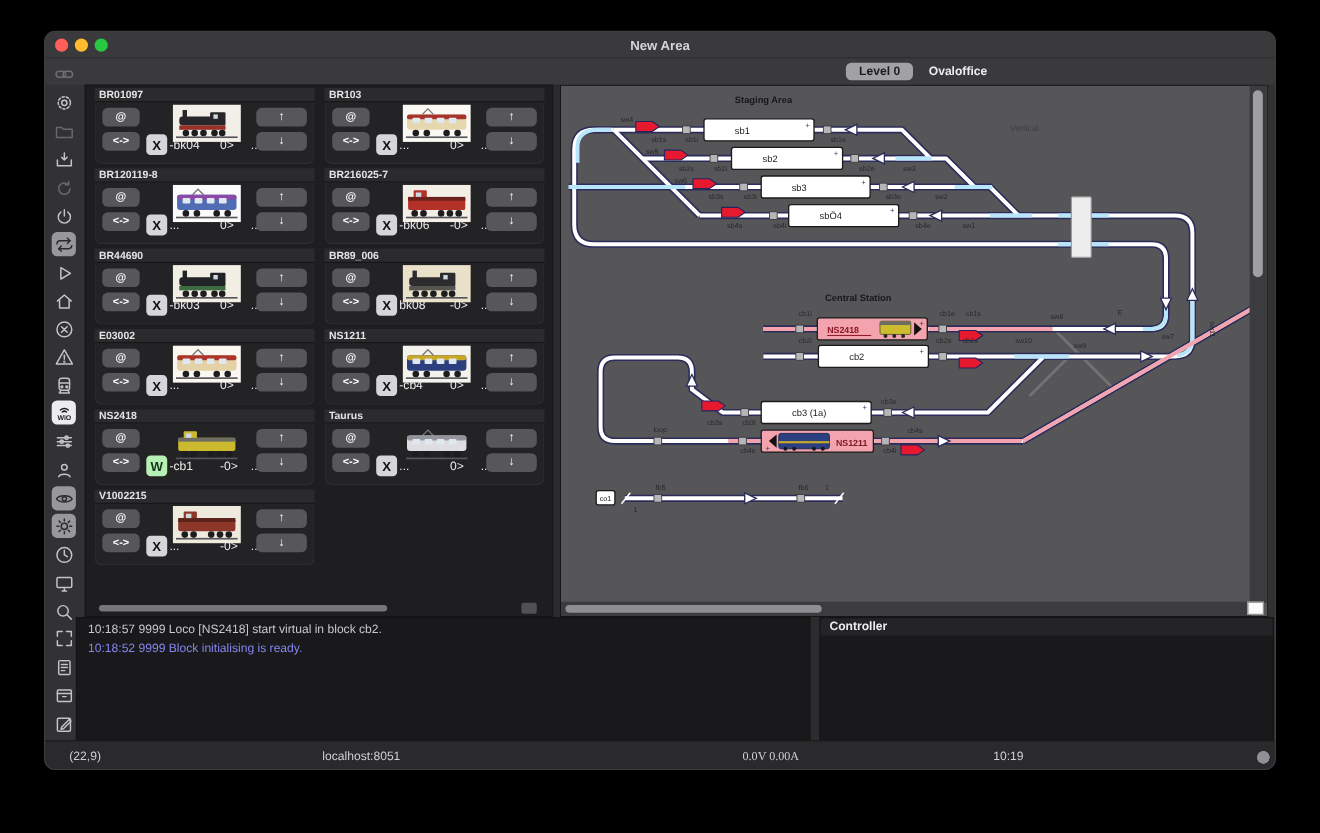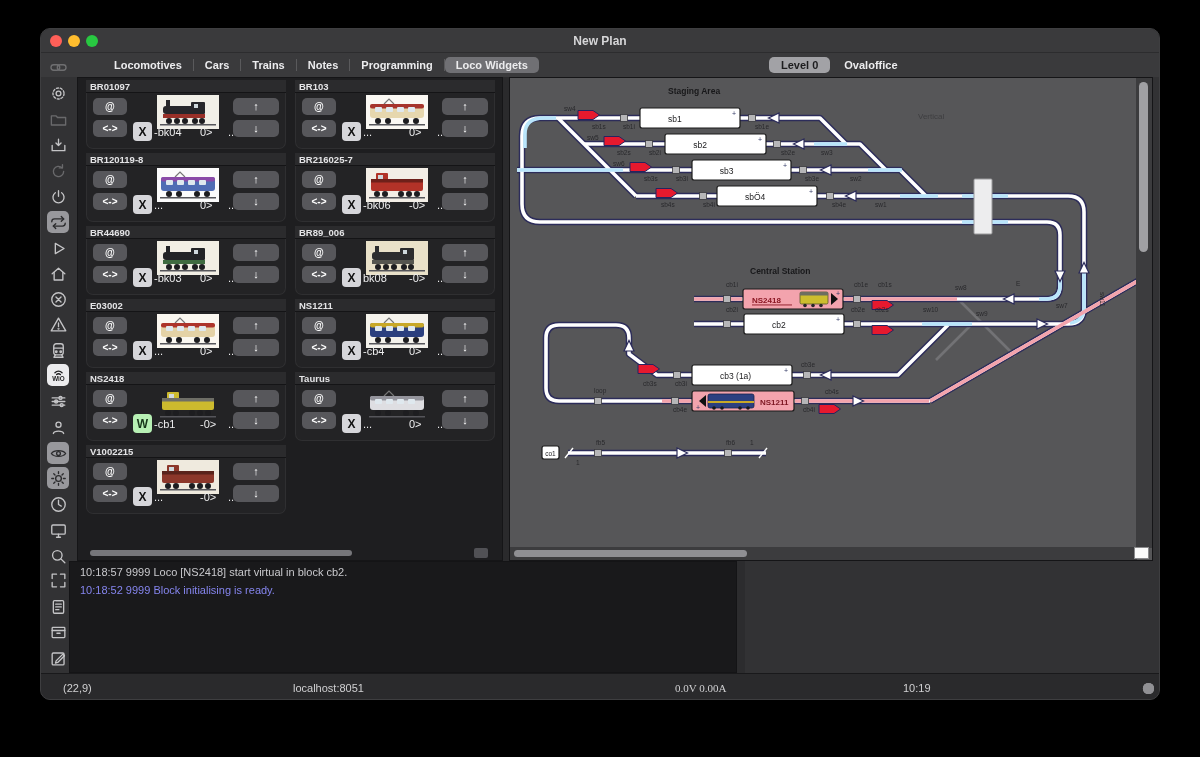--- a/index.html
+++ b/index.html
@@ -84,36 +84,23 @@
 </style>
 </head>
 <body>
 
 <div id="stage">
   <div id="window">
     <div id="titlebar">
       <span class="tl red"></span>
       <span class="tl yellow"></span>
       <span class="tl green"></span>
-      <div class="wtitle">New Plan</div>
+      <div class="wtitle">New Area</div>
     </div>
     <div id="tabsbar">
-      <div id="ltabs">
-          <div class="ltab">Locomotives</div>
-          <span class="tabsep"></span>
-          <div class="ltab">Cars</div>
-          <span class="tabsep"></span>
-          <div class="ltab">Trains</div>
-          <span class="tabsep"></span>
-          <div class="ltab">Notes</div>
-          <span class="tabsep"></span>
-          <div class="ltab">Programming</div>
-          <span class="tabsep"></span>
-          <div class="ltab sel">Loco Widgets</div>
-        </div>
       <div id="rtabs">
           <div class="rtab sel">Level 0</div>
           <div class="rtab">Ovaloffice</div>
         </div>
     </div>
     <div id="sidebar"></div>
     <div id="leftpanel">
       <div id="cards">
   <div class="card">
     <div class="card-h">BR01097</div>
@@ -623,20 +610,24 @@
         </div>
       <div id="pcorner"></div>
     </div>
     <div id="serverpanel" class="logpanel">
       <div class="logbody" id="serverlog">
           <div class="logline light">10:18:57 9999 Loco [NS2418] start virtual in block cb2.</div>
           <div class="logline accent">10:18:52 9999 Block initialising is ready.</div>
         </div>
     </div>
     <div id="logsplit"></div>
+    <div id="ctrlpanel" class="logpanel">
+      <div class="loghead">Controller</div>
+      <div class="logbody"></div>
+    </div>
     <div id="statusbar">
       <span id="st-pos">(22,9)</span>
       <span id="st-host">localhost:8051</span>
       <span id="st-power">0.0V 0.00A</span>
       <span id="st-clock">10:19</span>
       <div id="st-dots">
           <span class="dot on"></span>
           <span class="dot off"></span>
           <span class="dot off"></span>
           <span class="dot off"></span>

